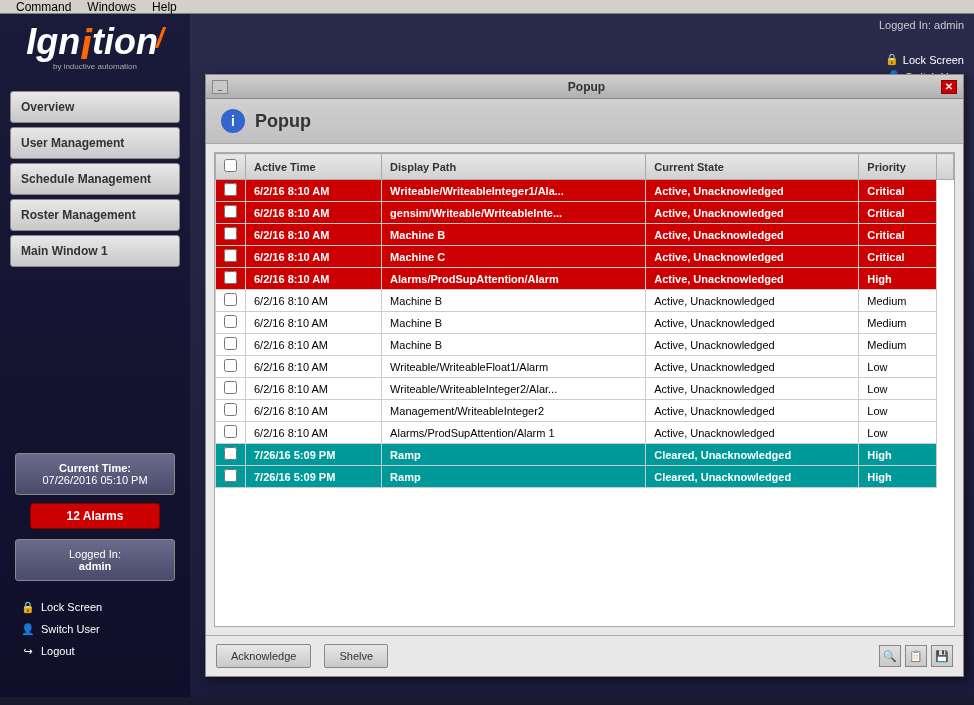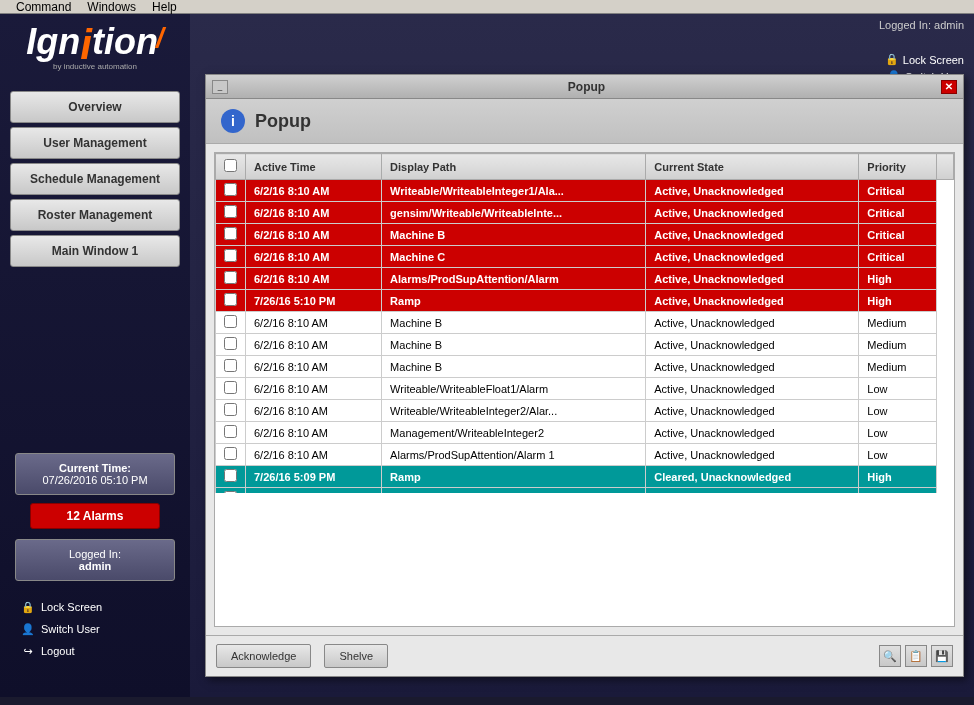--- a/index.html
+++ b/index.html
@@ -71,21 +71,20 @@
       padding: 0 10px;
       display: flex;
       flex-direction: column;
       gap: 4px;
     }
     .nav-btn {
       background: linear-gradient(180deg, #e8e8e8 0%, #c8c8c8 100%);
       border: 1px solid #888;
       border-radius: 3px;
       padding: 8px 10px;
-      text-align: center;
       font-size: 12px;
       font-weight: bold;
       color: #333;
       cursor: pointer;
     }
 
     
     .time-box {
       margin-top: auto;
       background: linear-gradient(180deg, #6a6a8a 0%, #4a4a6a 100%);
@@ -455,29 +454,20 @@
     </tr>
                 <tr class="row-red">
       <td class="checkbox-col">
         <input type="checkbox" style="">
       </td>
       <td>6/2/16 8:10 AM</td>
       <td>Alarms/ProdSupAttention/Alarm</td>
       <td>Active, Unacknowledged</td>
       <td>High</td>
     </tr>
-                <tr class="row-red">
-      <td class="checkbox-col">
-        <input type="checkbox" style="">
-      </td>
-      <td>7/26/16 5:10 PM</td>
-      <td>Ramp</td>
-      <td>Active, Unacknowledged</td>
-      <td>High</td>
-    </tr>
                 <tr class="row-white">
       <td class="checkbox-col">
         <input type="checkbox" style="">
       </td>
       <td>6/2/16 8:10 AM</td>
       <td>Machine B</td>
       <td>Active, Unacknowledged</td>
       <td>Medium</td>
     </tr>
                 <tr class="row-white">

